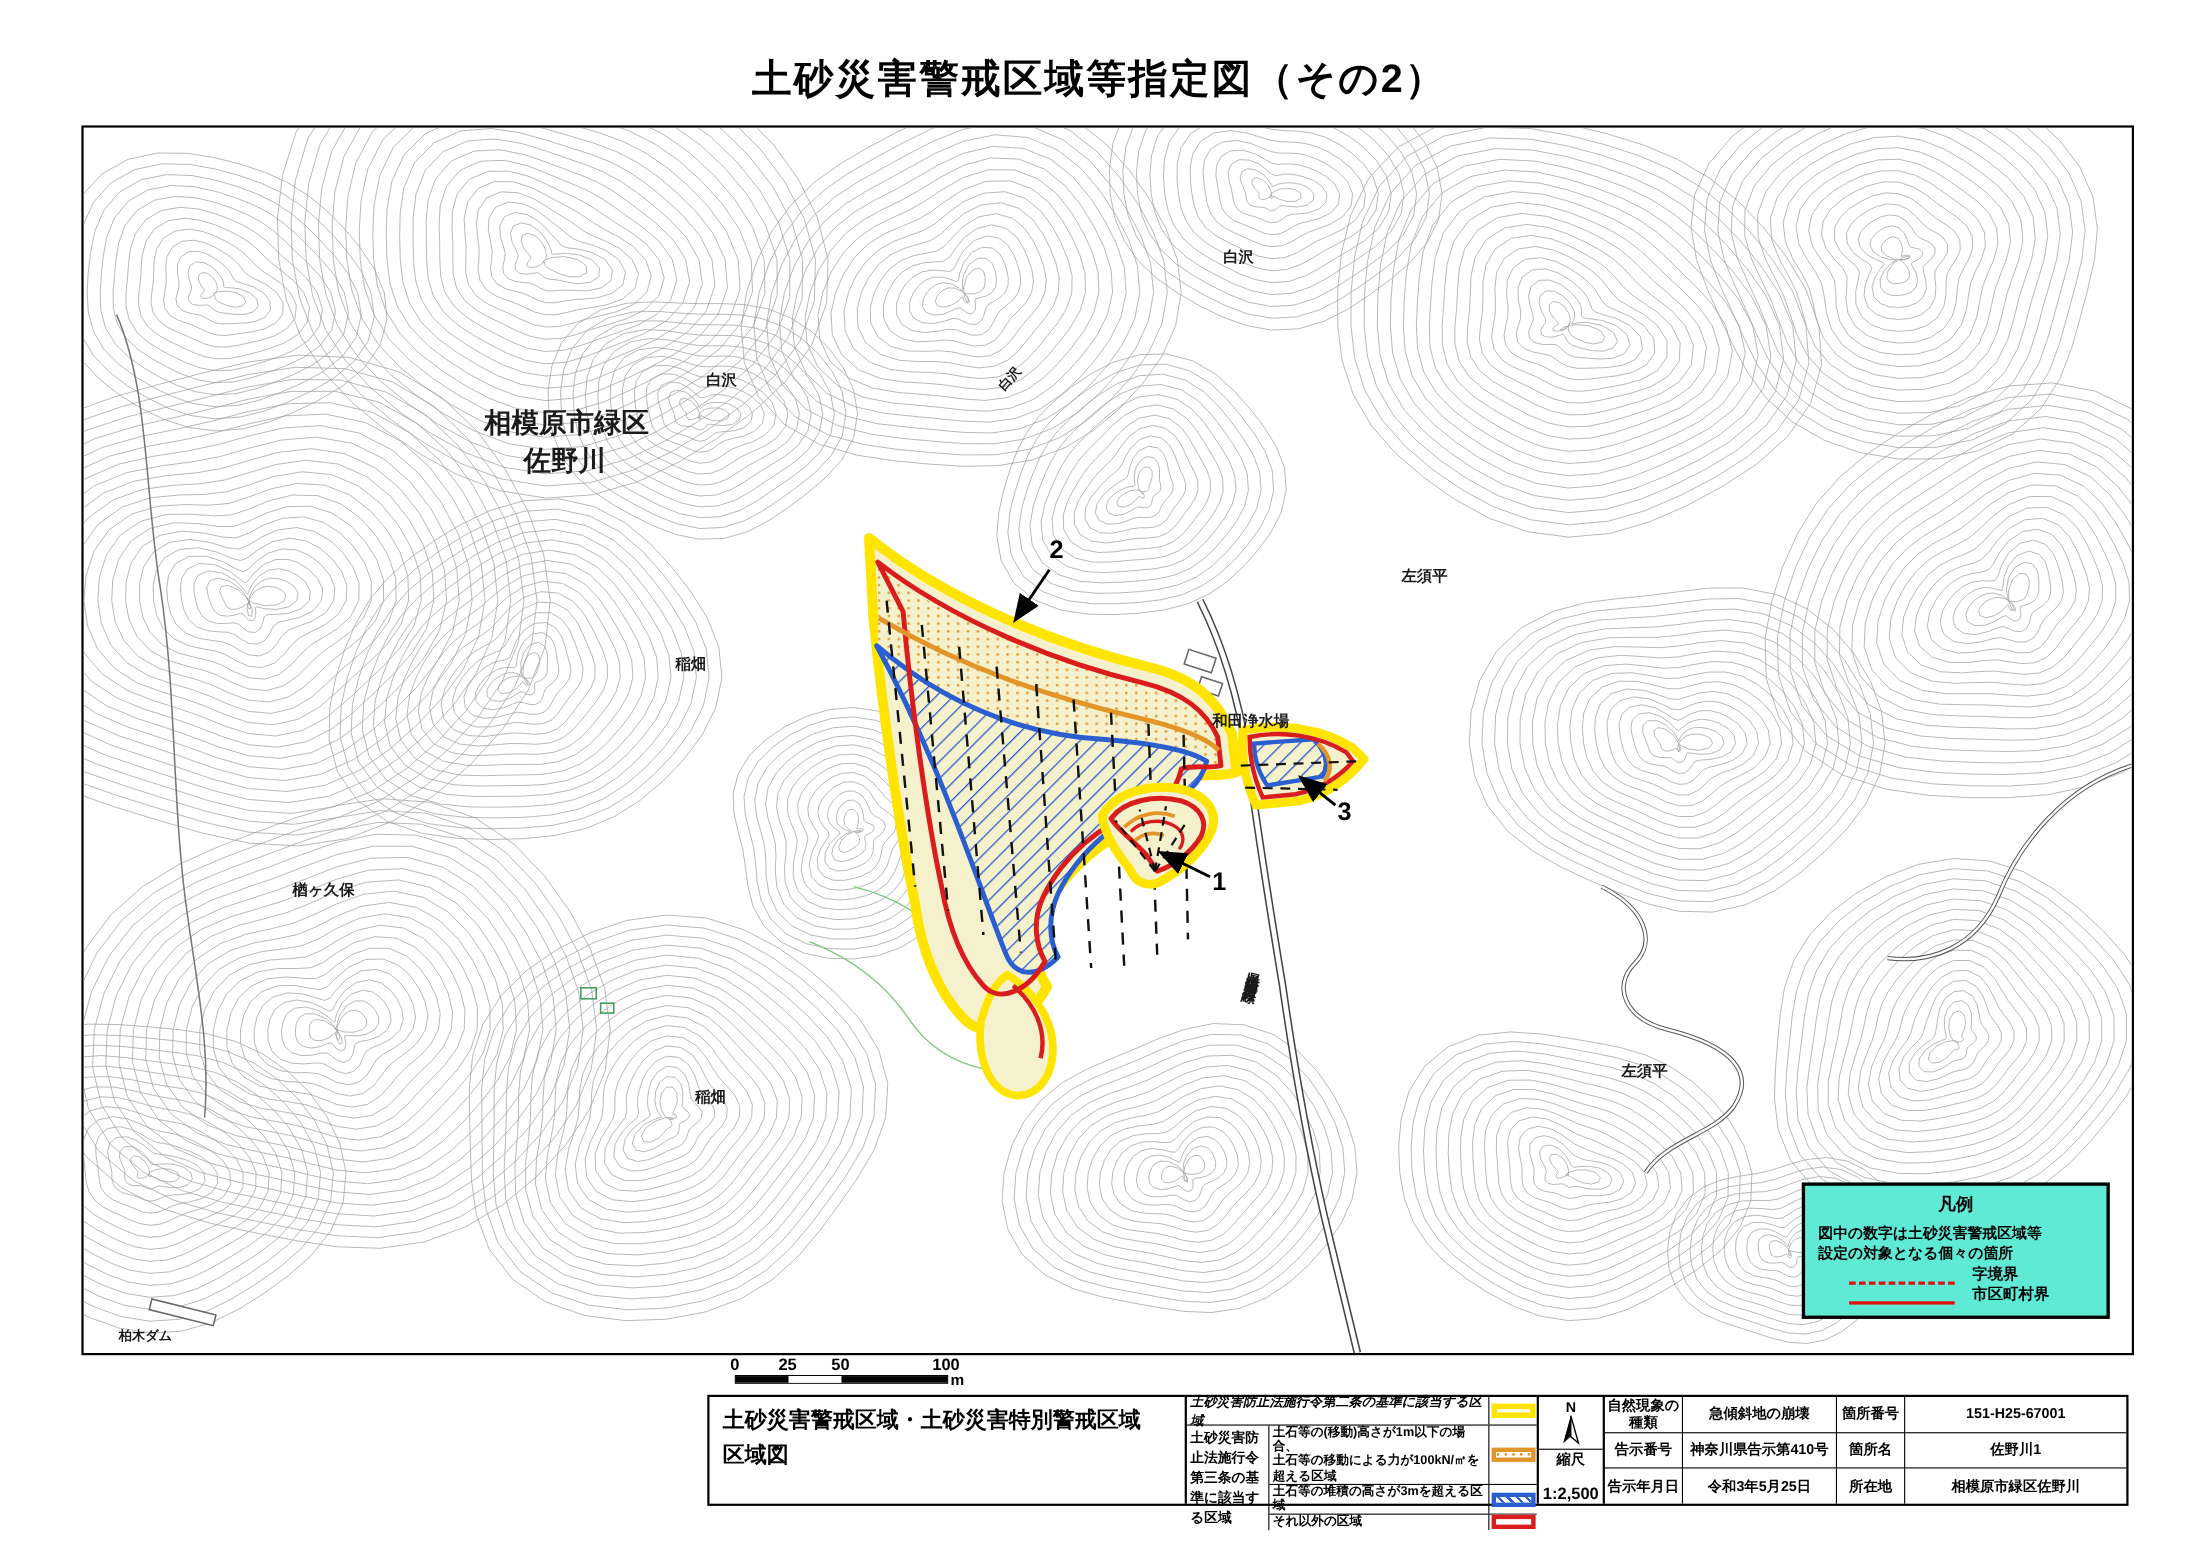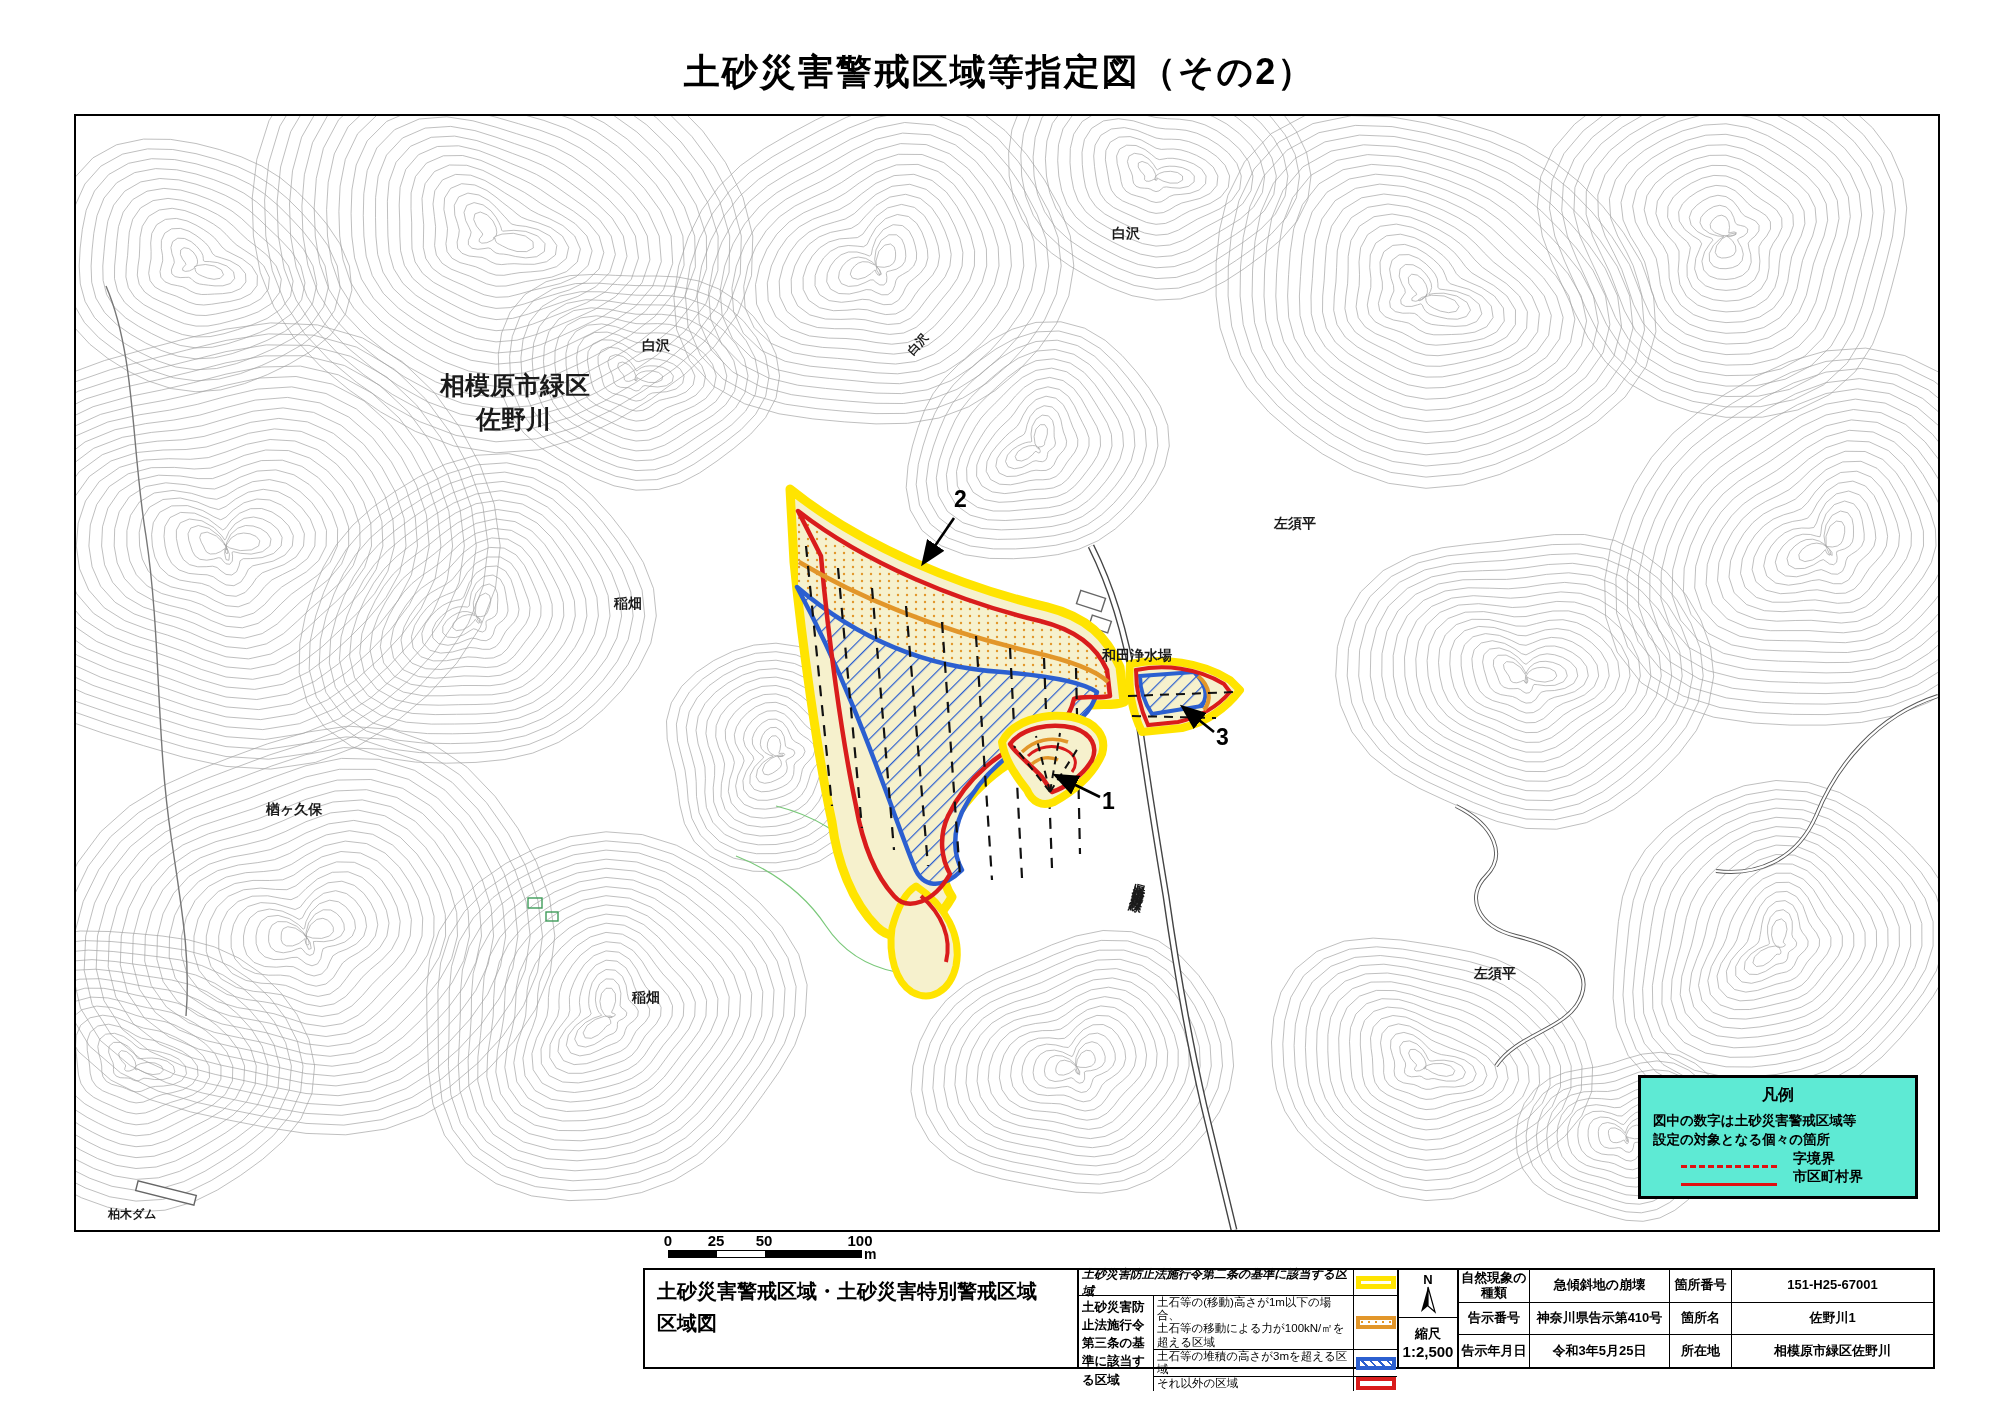--- a/index.html
+++ b/index.html
@@ -53,36 +53,36 @@
   .t-legend{width:320px;border-right:2px solid #000;display:flex;flex-direction:column;}
   .tl-row1{height:26px;display:flex;border-bottom:1.5px solid #000;font-style:italic;}
   .tl-row1 .lbl{width:275px;border-right:1.5px solid #000;font-size:12px;font-weight:bold;
     display:flex;align-items:center;padding:0 3px;}
   .tl-rest{flex:1;display:flex;}
   .tl-group{width:75px;border-right:1.5px solid #000;font-size:12.5px;font-weight:bold;
     padding:2px 3px;line-height:1.45;}
   .tl-rows{flex:1;display:flex;flex-direction:column;}
   .tl-r{display:flex;border-bottom:1.5px solid #000;}
   .tl-r:last-child{border-bottom:none;}
-  .tl-r .lbl{width:200px;border-right:1.5px solid #000;font-size:11.5px;font-weight:normal;
+  .tl-r .lbl{width:200px;border-right:1.5px solid #000;font-size:11.5px;font-weight:bold;
     display:flex;align-items:center;padding:0 3px;line-height:1.15;}
   .swatch-cell{flex:1;display:flex;align-items:center;justify-content:center;}
   .swatch{width:40px;height:13px;}
   .sw-yellow{border:5px solid var(--c-yellow);background:#fffef2;}
   .sw-orange{border:4px solid var(--c-orange);
     background-image:radial-gradient(circle at 2px 2px, var(--c-orange) 1.2px, transparent 1.3px);
     background-size:7px 6px;background-color:#fff;}
   .sw-blue{border:4px solid var(--c-blue);
     background:repeating-linear-gradient(45deg,#fff 0 4px,var(--c-blue) 4px 6px);}
   .sw-red{border:4px solid var(--c-red);background:#fff;}
   .t-compass{width:60px;border-right:2px solid #000;display:flex;flex-direction:column;}
   .tc-north{height:48px;border-bottom:1.5px solid #000;display:flex;flex-direction:column;
     align-items:center;justify-content:center;}
   .tc-north .n{font-size:13px;font-weight:bold;line-height:1;}
-  .tc-scale{flex:1;display:flex;flex-direction:column;align-items:center;justify-content:center;}
+  .tc-scale{flex:1;display:flex;flex-direction:column;align-items:center;justify-content:space-between;}
   .tc-scale .s1{font-size:13px;font-weight:bold;}
   .tc-scale .s2{font-size:15px;font-weight:bold;}
   .t-info{flex:1;display:grid;grid-template-columns:71px 140px 62px 1fr;
     grid-auto-rows:1fr;}
   .t-info .cell{border-right:1.5px solid #000;border-bottom:1.5px solid #000;
     display:flex;align-items:center;justify-content:center;text-align:center;
     font-size:13px;font-weight:bold;line-height:1.15;padding:1px 2px;}
   .t-info .cell:nth-child(4n){border-right:none;}
   .t-info .cell:nth-last-child(-n+4){border-bottom:none;}
 </style>

